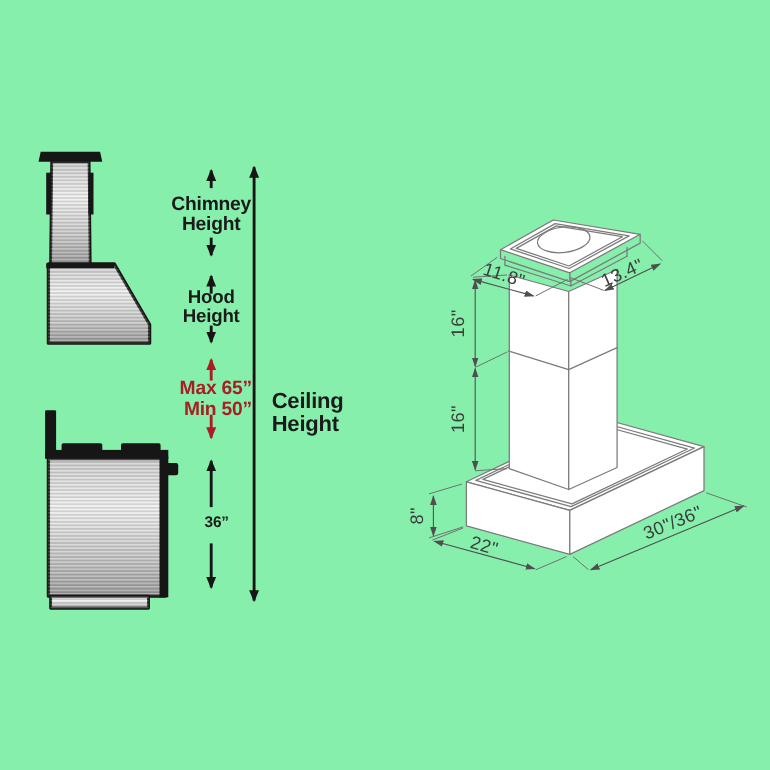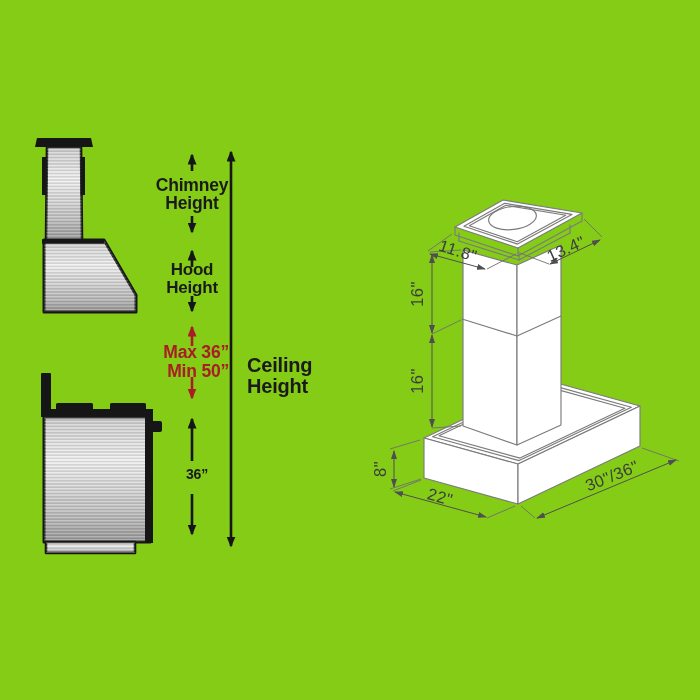--- a/index.html
+++ b/index.html
@@ -1,17 +1,17 @@
 <!DOCTYPE html>
 <html style="--text-black: #1a1a1a; --accent-red: #a81e24; --drawing-line: #7b7b7b; --dim-text: #3d3d3d;"><head>
 <meta charset="utf-8">
 <style>
   html,body{margin:0;padding:0;background:#fff;}
   .canvas{
-    position:relative;width:700px;height:700px;background:#84cc16;
+    position:relative;width:700px;height:700px;background:#86efac;
     font-family:"Liberation Sans", sans-serif;overflow:hidden;
   }
   .canvas svg{position:absolute;left:0;top:0;}
 
   
   .blk{fill:#161616;stroke:none;}
   .metal{fill:url(#metalGrad);stroke:#161616;stroke-width:2.6;stroke-linejoin:round;}
   .metal-thick{stroke-width:3;}
   .stripes{fill:url(#stripePat);stroke:none;}
   .arrB{stroke:#161616;stroke-width:2.6;fill:none;}
@@ -172,21 +172,21 @@
 
   <div class="lbl lbl-c" id="lbl-chimney">
     <span>Chimney</span>
     <span>Height</span>
   </div>
   <div class="lbl lbl-c" id="lbl-hood">
     <span>Hood</span>
     <span>Height</span>
   </div>
   <div class="lbl" id="lbl-maxmin">
-    <span>Max 36”</span>
+    <span>Max 65”</span>
     <span>Min 50”</span>
   </div>
   <div class="lbl" id="lbl-ceiling">
     <span>Ceiling</span>
     <span>Height</span>
   </div>
   <div class="lbl lbl-c" id="lbl-36">36”</div>
 
   <div class="dimlbl" id="dim-118">11.8"</div>
   <div class="dimlbl" id="dim-134">13.4"</div>

